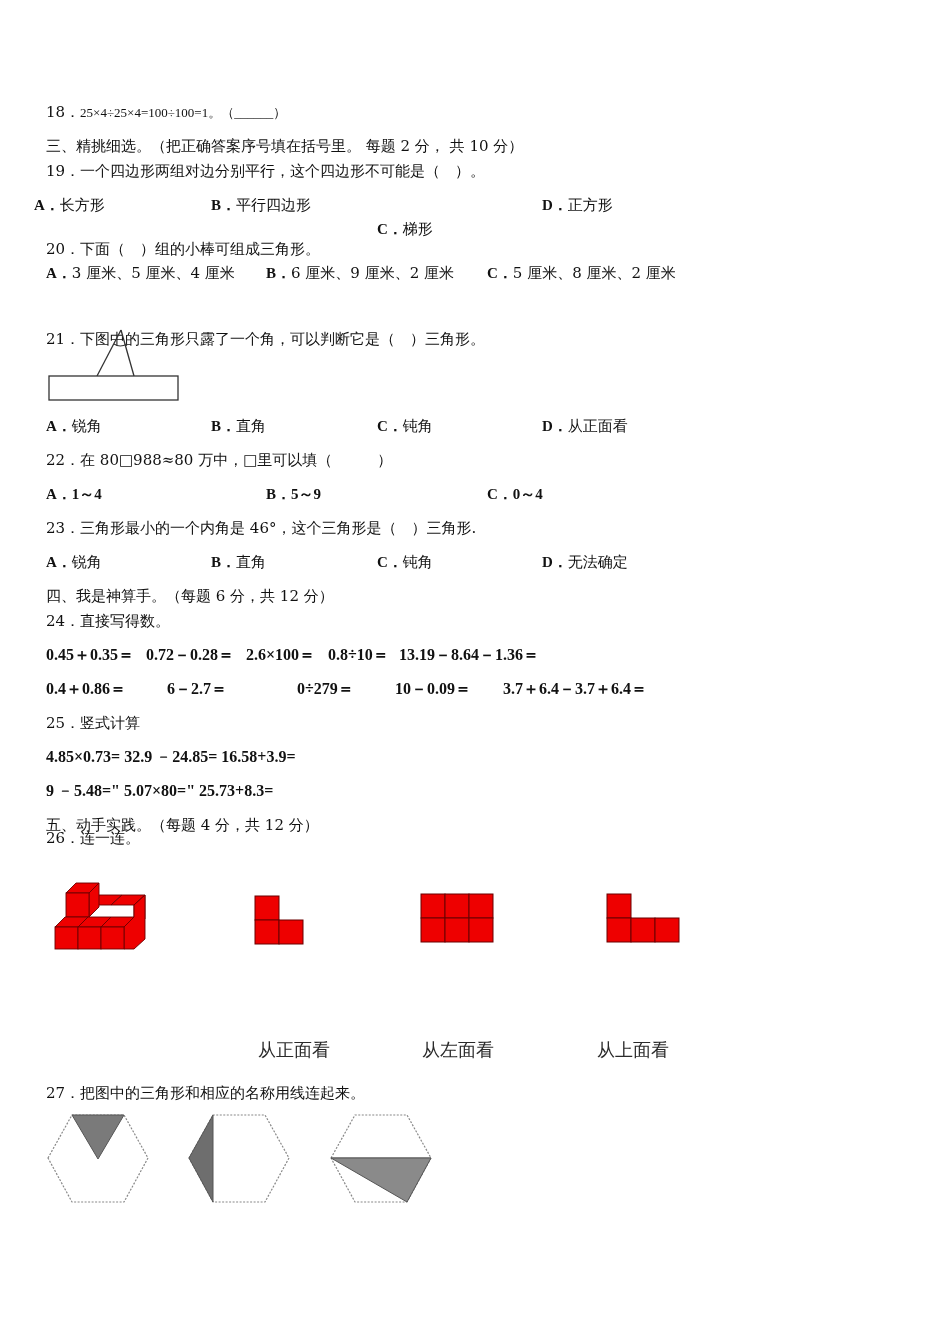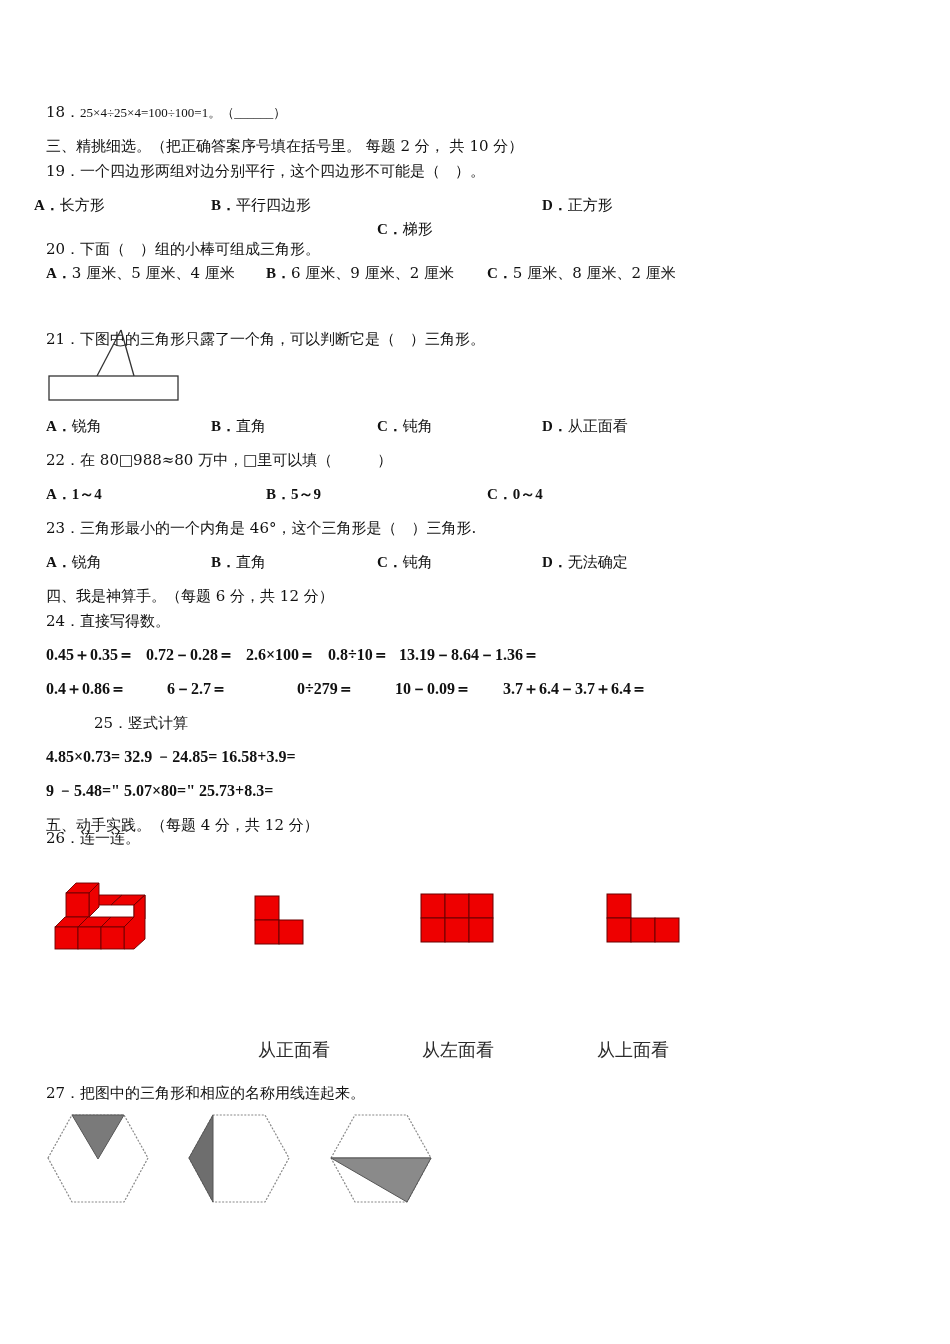--- a/index.html
+++ b/index.html
@@ -69,21 +69,21 @@
 <div class="calc" style="top:645px; left:146px;">0.72－0.28＝</div>
 <div class="calc" style="top:645px; left:246px;font-family:Liberation Serif, serif;">2.6×100＝</div>
 <div class="calc" style="top:645px; left:328px;">0.8÷10＝</div>
 <div class="calc" style="top:645px; left:399px;">13.19－8.64－1.36＝</div>
 <div class="calc" style="top:679px; left:46px;">0.4＋0.86＝</div>
 <div class="calc" style="top:679px; left:167px;">6－2.7＝</div>
 <div class="calc" style="top:679px; left:297px;">0÷279＝</div>
 <div class="calc" style="top:679px; left:395px;">10－0.09＝</div>
 <div class="calc" style="top:679px; left:503px;">3.7＋6.4－3.7＋6.4＝</div>
 
-<div class="line" style="top:713px;margin-left:48px;">25．竖式计算</div>
+<div class="line" style="top:713px;">25．竖式计算</div>
 <div class="calc" style="top:747px; left:46px;">4.85×0.73= 32.9 ﹣24.85= 16.58+3.9=</div>
 <div class="calc" style="top:781px; left:46px;">9 ﹣5.48=" 5.07×80=" 25.73+8.3=</div>
 
 <div class="line" style="top:815px;">五、动手实践。（每题 4 分，共 12 分）</div>
 <div class="line" style="top:828px;">26．连一连。</div>
 
 <svg style="left:54px; top:882px;" width="96" height="72" viewBox="0 0 96 72">
   <g fill="#ee0000" stroke="#6a0000" stroke-width="0.9">
 
     <polygon points="34,23 45,13 68,13 57,23"></polygon>

